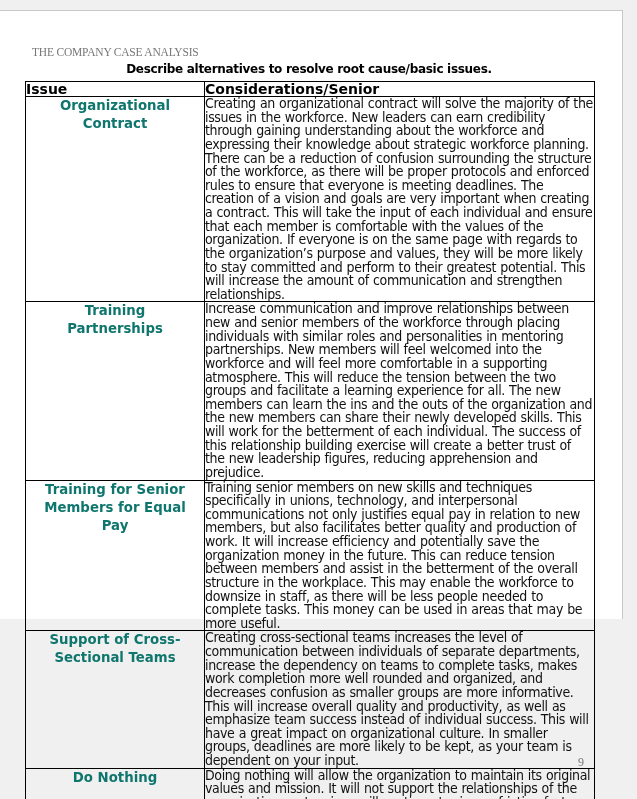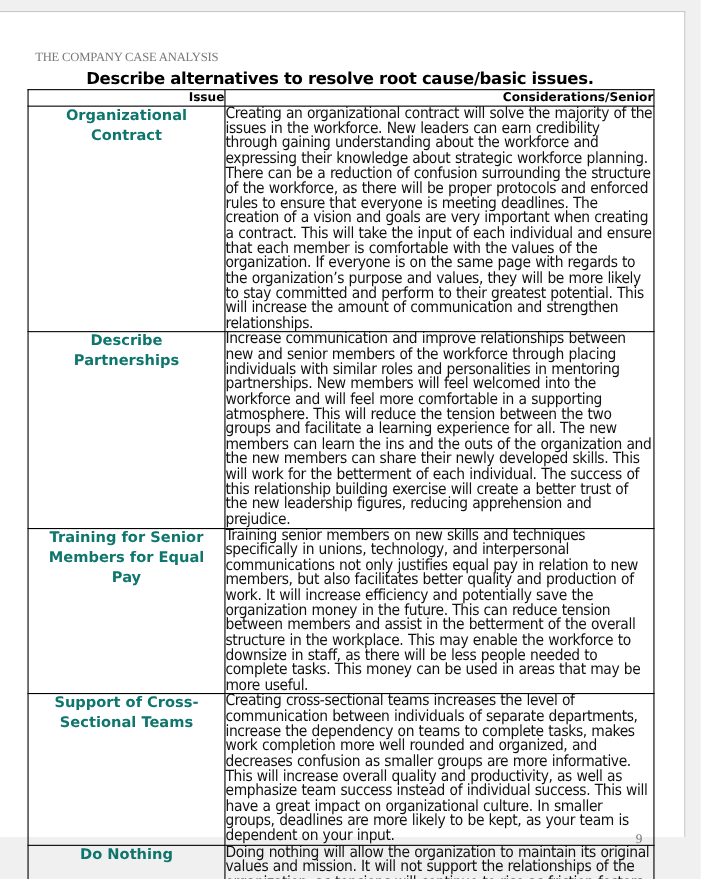--- a/index.html
+++ b/index.html
@@ -4,58 +4,58 @@
 <style>
   html, body { margin: 0; padding: 0; }
   body {
     width: 637px; height: 799px; overflow: hidden;
     background: #f0f0f0;
     position: relative;
     font-family: "DejaVu Sans", sans-serif;
   }
   .page {
     position: absolute; left: 0; top: 10px;
-    width: 623px; height: 751px;
+    width: 623px; height: 609px;
     background: #ffffff;
     border-top: 1px solid #c8c8c8;
     border-right: 1px solid #c8c8c8;
     box-sizing: border-box;
   }
   .running-head {
     position: absolute; left: 32px; top: 35px;
     font-family: "Liberation Serif", serif;
     font-size: 11.5px; color: #777777;
     letter-spacing: -0.2px;
   }
   .doc-title {
     position: absolute; left: 25px; top: 51px; width: 568px;
     text-align: center;
     font-family: "DejaVu Sans", sans-serif;
-    font-weight: bold; font-size: 15px; color: #000;
+    font-weight: bold; font-size: 12px; color: #000;
     letter-spacing: -0.3px;
     white-space: nowrap;
   }
   table.issues {
     position: absolute; left: 25px; top: 70px;
     width: 569px;
     border-collapse: collapse;
     table-layout: fixed;
   }
   table.issues td, table.issues th {
     border: 1px solid #000;
     padding: 0;
     vertical-align: top;
   }
   col.c1 { width: 179px; }
   col.c2 { width: 390px; }
   th {
     font-family: "DejaVu Sans", sans-serif;
-    font-weight: bold; font-size: 11px;
+    font-weight: bold; font-size: 14px;
     height: 14px; line-height: 14px;
-    text-align: right; color: #000; margin-top: 48px;
+    text-align: left; color: #000; margin-top: 48px;
   }
   td.issue {
     text-align: center;
     font-family: "DejaVu Sans", sans-serif;
     font-weight: bold; font-size: 13.3px; line-height: 18px;
     color: #0f766e;
     padding-top: 14px;
   }
   td.issue span { display: inline-block; width: 150px; }
   td.body {
@@ -89,21 +89,21 @@
         <th>Issue</th>
         <th>Considerations/Senior</th>
       </tr>
     </thead>
     <tbody>
       <tr style="height:178px">
         <td class="issue"><span>Organizational Contract</span></td>
         <td class="body">Creating an organizational contract will solve the majority of the issues in the workforce. New leaders can earn credibility through gaining understanding about the workforce and expressing their knowledge about strategic workforce planning. There can be a reduction of confusion surrounding the structure of the workforce, as there will be proper protocols and enforced rules to ensure that everyone is meeting deadlines. The creation of a vision and goals are very important when creating a contract. This will take the input of each individual and ensure that each member is comfortable with the values of the organization. If everyone is on the same page with regards to the organization’s purpose and values, they will be more likely to stay committed and perform to their greatest potential. This will increase the amount of communication and strengthen relationships.</td>
       </tr>
       <tr style="height:150px">
-        <td class="issue"><span>Describe Partnerships</span></td>
+        <td class="issue"><span>Training Partnerships</span></td>
         <td class="body">Increase communication and improve relationships between new and senior members of the workforce through placing individuals with similar roles and personalities in mentoring partnerships. New members will feel welcomed into the workforce and will feel more comfortable in a supporting atmosphere. This will reduce the tension between the two groups and facilitate a learning experience for all. The new members can learn the ins and the outs of the organization and the new members can share their newly developed skills. This will work for the betterment of each individual. The success of this relationship building exercise will create a better trust of the new leadership figures, reducing apprehension and prejudice.</td>
       </tr>
       <tr style="height:123px">
         <td class="issue"><span>Training for Senior Members for Equal Pay</span></td>
         <td class="body">Training senior members on new skills and techniques specifically in unions, technology, and interpersonal communications not only justifies equal pay in relation to new members, but also facilitates better quality and production of work. It will increase efficiency and potentially save the organization money in the future. This can reduce tension between members and assist in the betterment of the overall structure in the workplace. This may enable the workforce to downsize in staff, as there will be less people needed to complete tasks. This money can be used in areas that may be more useful.</td>
       </tr>
       <tr style="height:110px">
         <td class="issue"><span>Support of Cross-Sectional Teams</span></td>
         <td class="body">Creating cross-sectional teams increases the level of communication between individuals of separate departments, increase the dependency on teams to complete tasks, makes work completion more well rounded and organized, and decreases confusion as smaller groups are more informative. This will increase overall quality and productivity, as well as emphasize team success instead of individual success. This will have a great impact on organizational culture. In smaller groups, deadlines are more likely to be kept, as your team is dependent on your input.</td>
       </tr>

